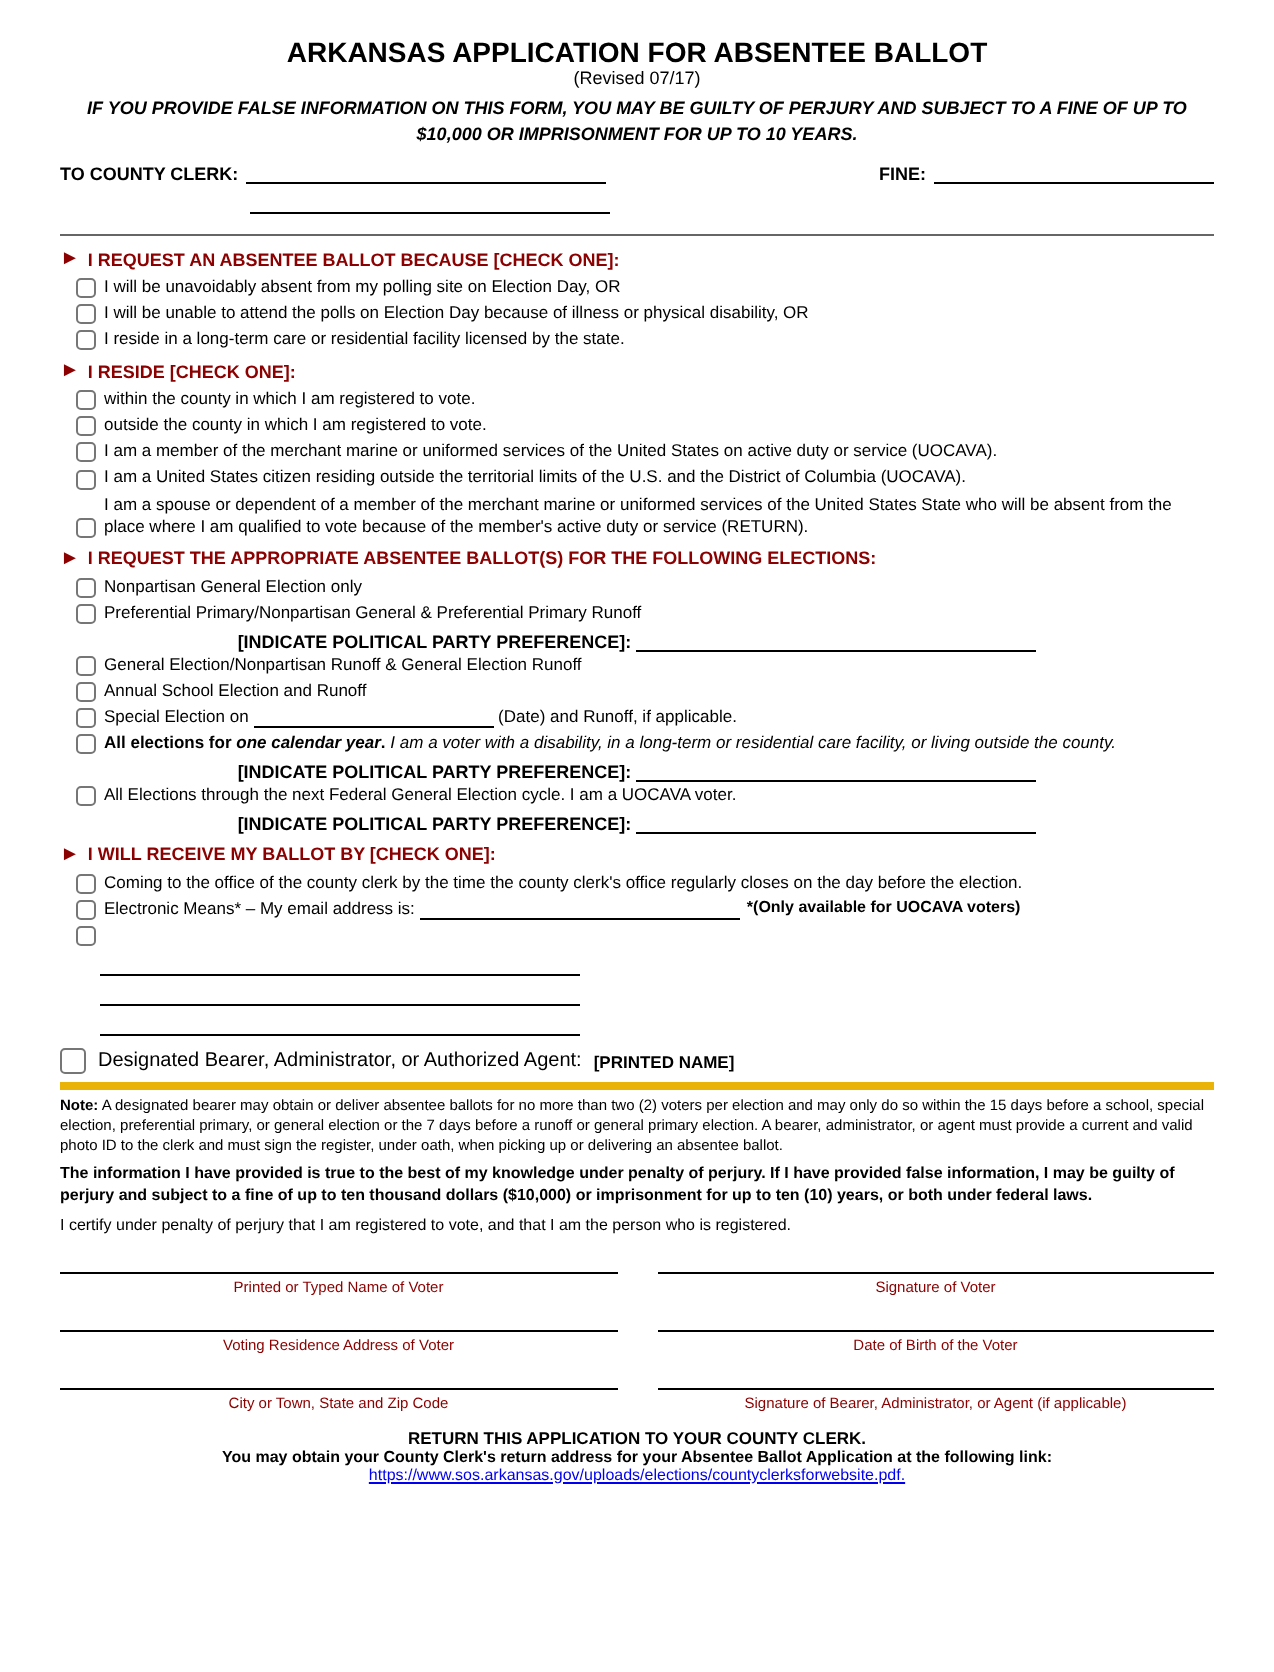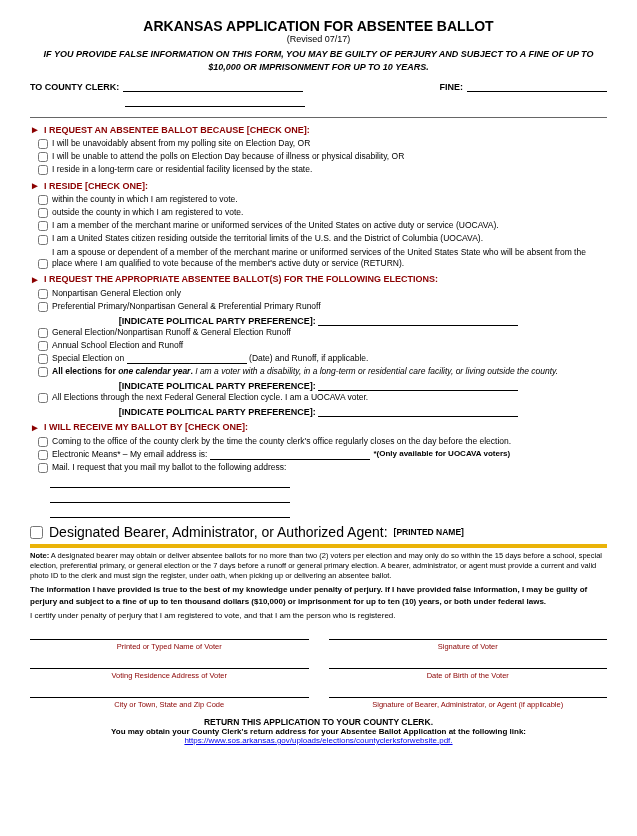--- a/index.html
+++ b/index.html
@@ -346,31 +346,30 @@
 <div class="checkbox-row">
   <input type="checkbox" style="">
   <span class="checkbox-label email-row">
     <span>Electronic Means* – My email address is:</span>
     <input class="inline-field" style="width: 160px;" type="text">
     <span class="star-text">*(Only available for UOCAVA voters)</span>
   </span>
 </div>
 <div class="checkbox-row">
   <input type="checkbox" style="">
-  <span class="checkbox-label">Mail. I request that you mail my ballot to the following address:</span>
 </div>
 <div class="mail-address-block">
   <div class="mail-line"></div>
   <div class="mail-line"></div>
   <div class="mail-line"></div>
 </div>
 
 <div class="bearer-row">
   <input type="checkbox" style="">
-  <span style="font-size:14px;">Designated Bearer, Administrator, or Authorized Agent:</span>
+  <span style="font-size:10px;">Designated Bearer, Administrator, or Authorized Agent:</span>
   <span style="font-size:8.5px; font-weight:bold;">[PRINTED NAME]</span>
 </div>
 
 <div class="note-block">
   <span style="font-weight:bold;">Note:</span>
   <span>A designated bearer may obtain or deliver absentee ballots for no more than two (2) voters per election and may only do so within the 15 days before a school, special election, preferential primary, or general election or the 7 days before a runoff or general primary election. A bearer, administrator, or agent must provide a current and valid photo ID to the clerk and must sign the register, under oath, when picking up or delivering an absentee ballot.</span>
 </div>
 
 <div class="perjury-block">The information I have provided is true to the best of my knowledge under penalty of perjury. If I have provided false information, I may be guilty of perjury and subject to a fine of up to ten thousand dollars ($10,000) or imprisonment for up to ten (10) years, or both under federal laws.</div>
 

